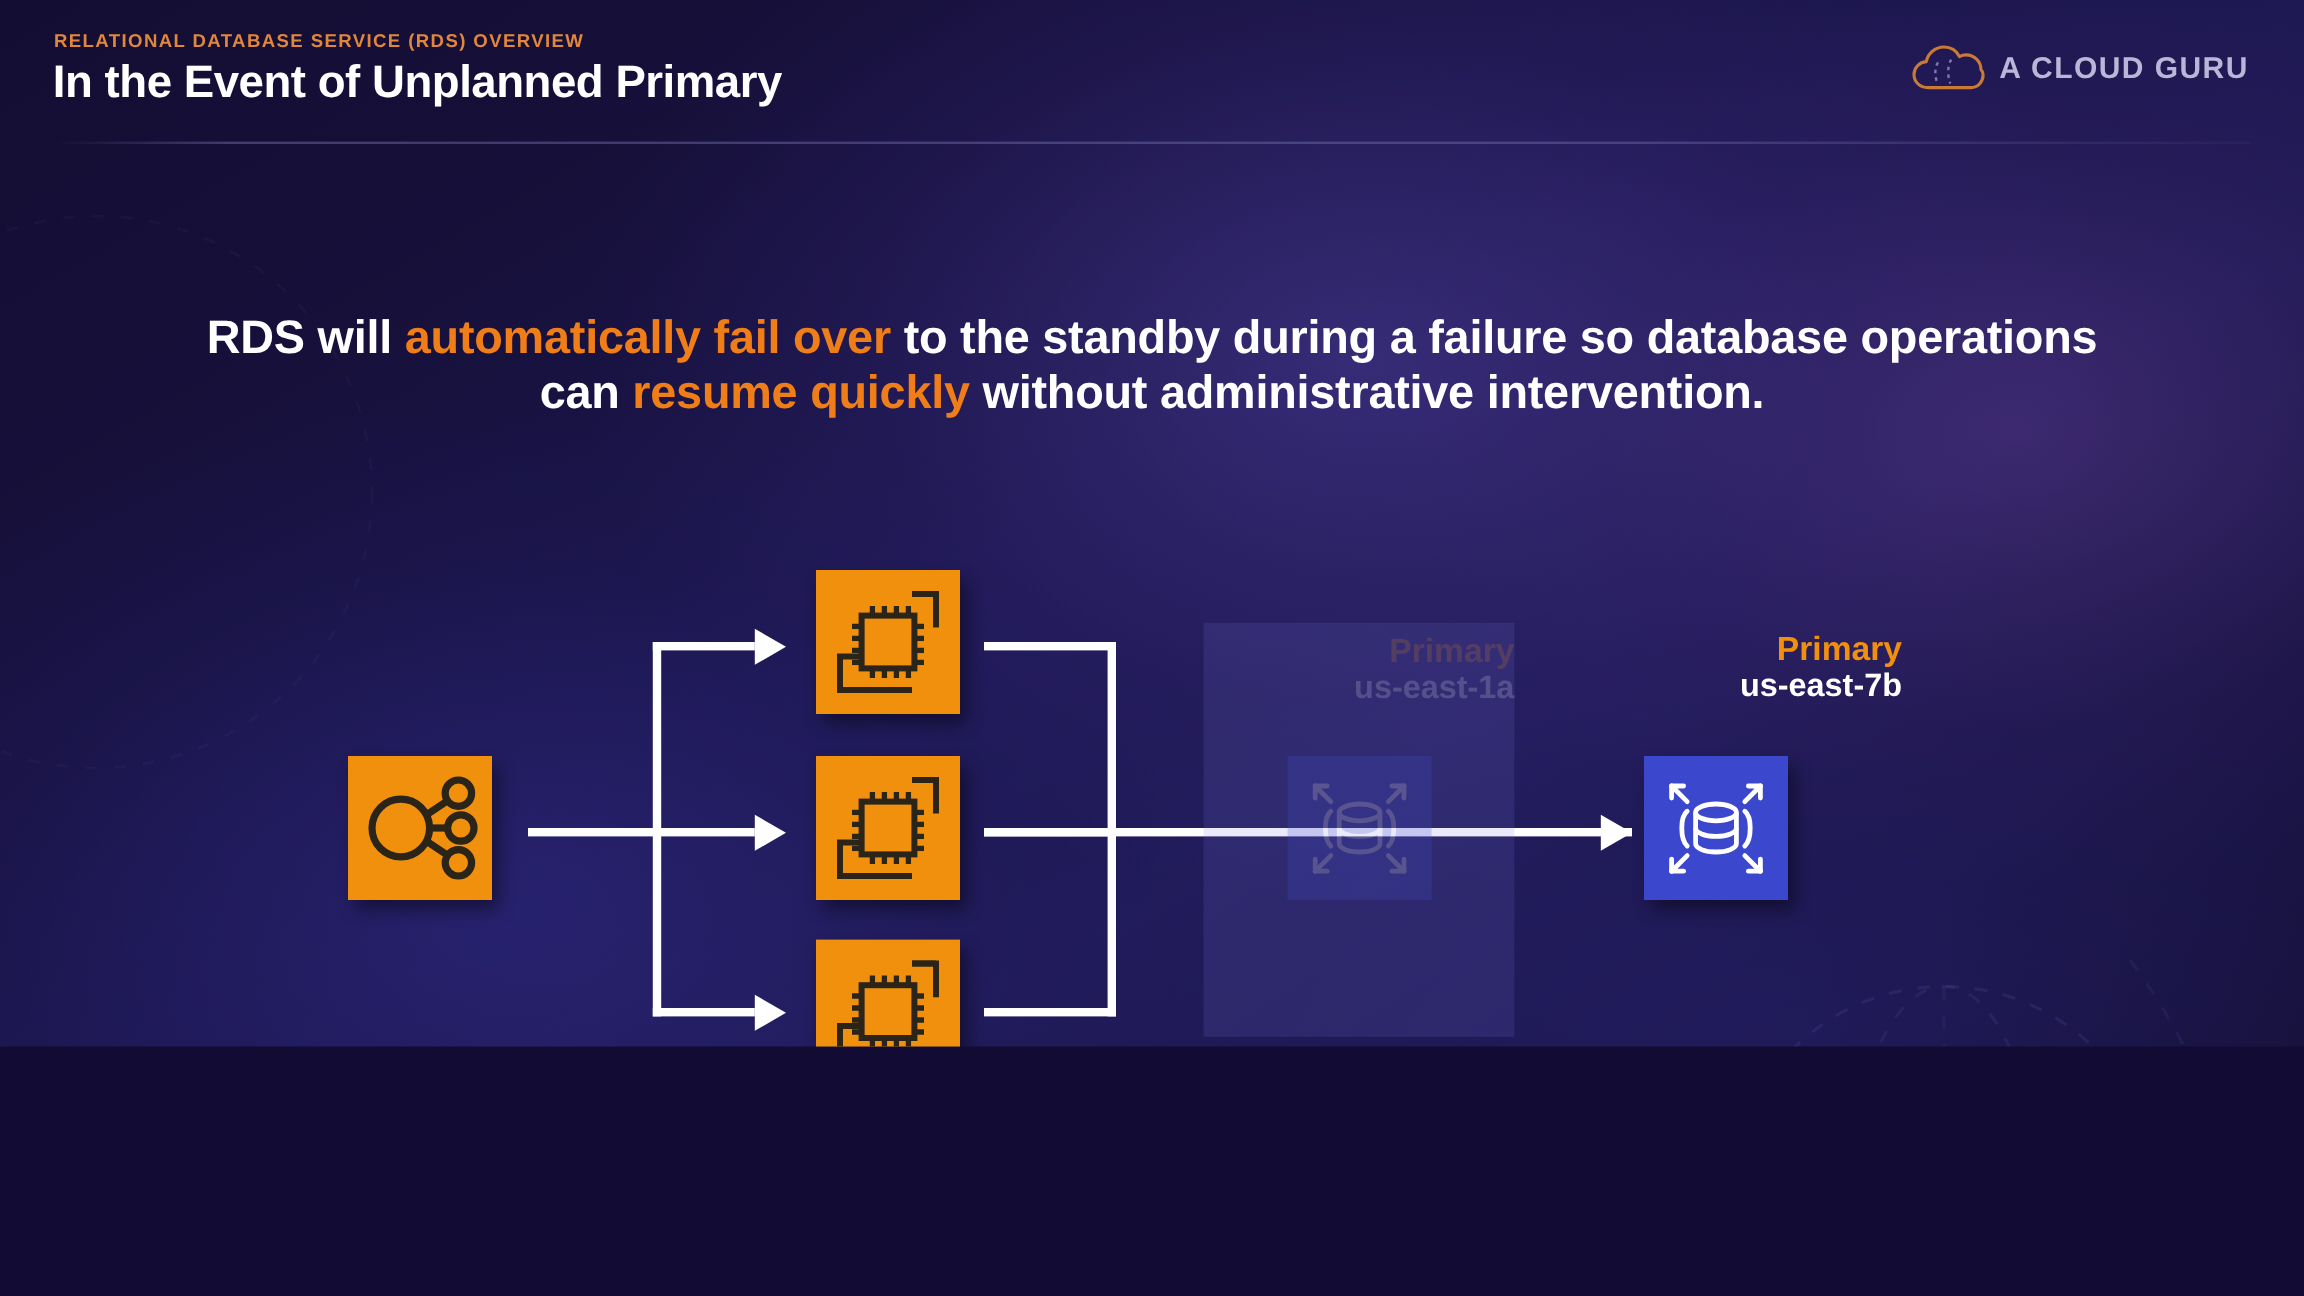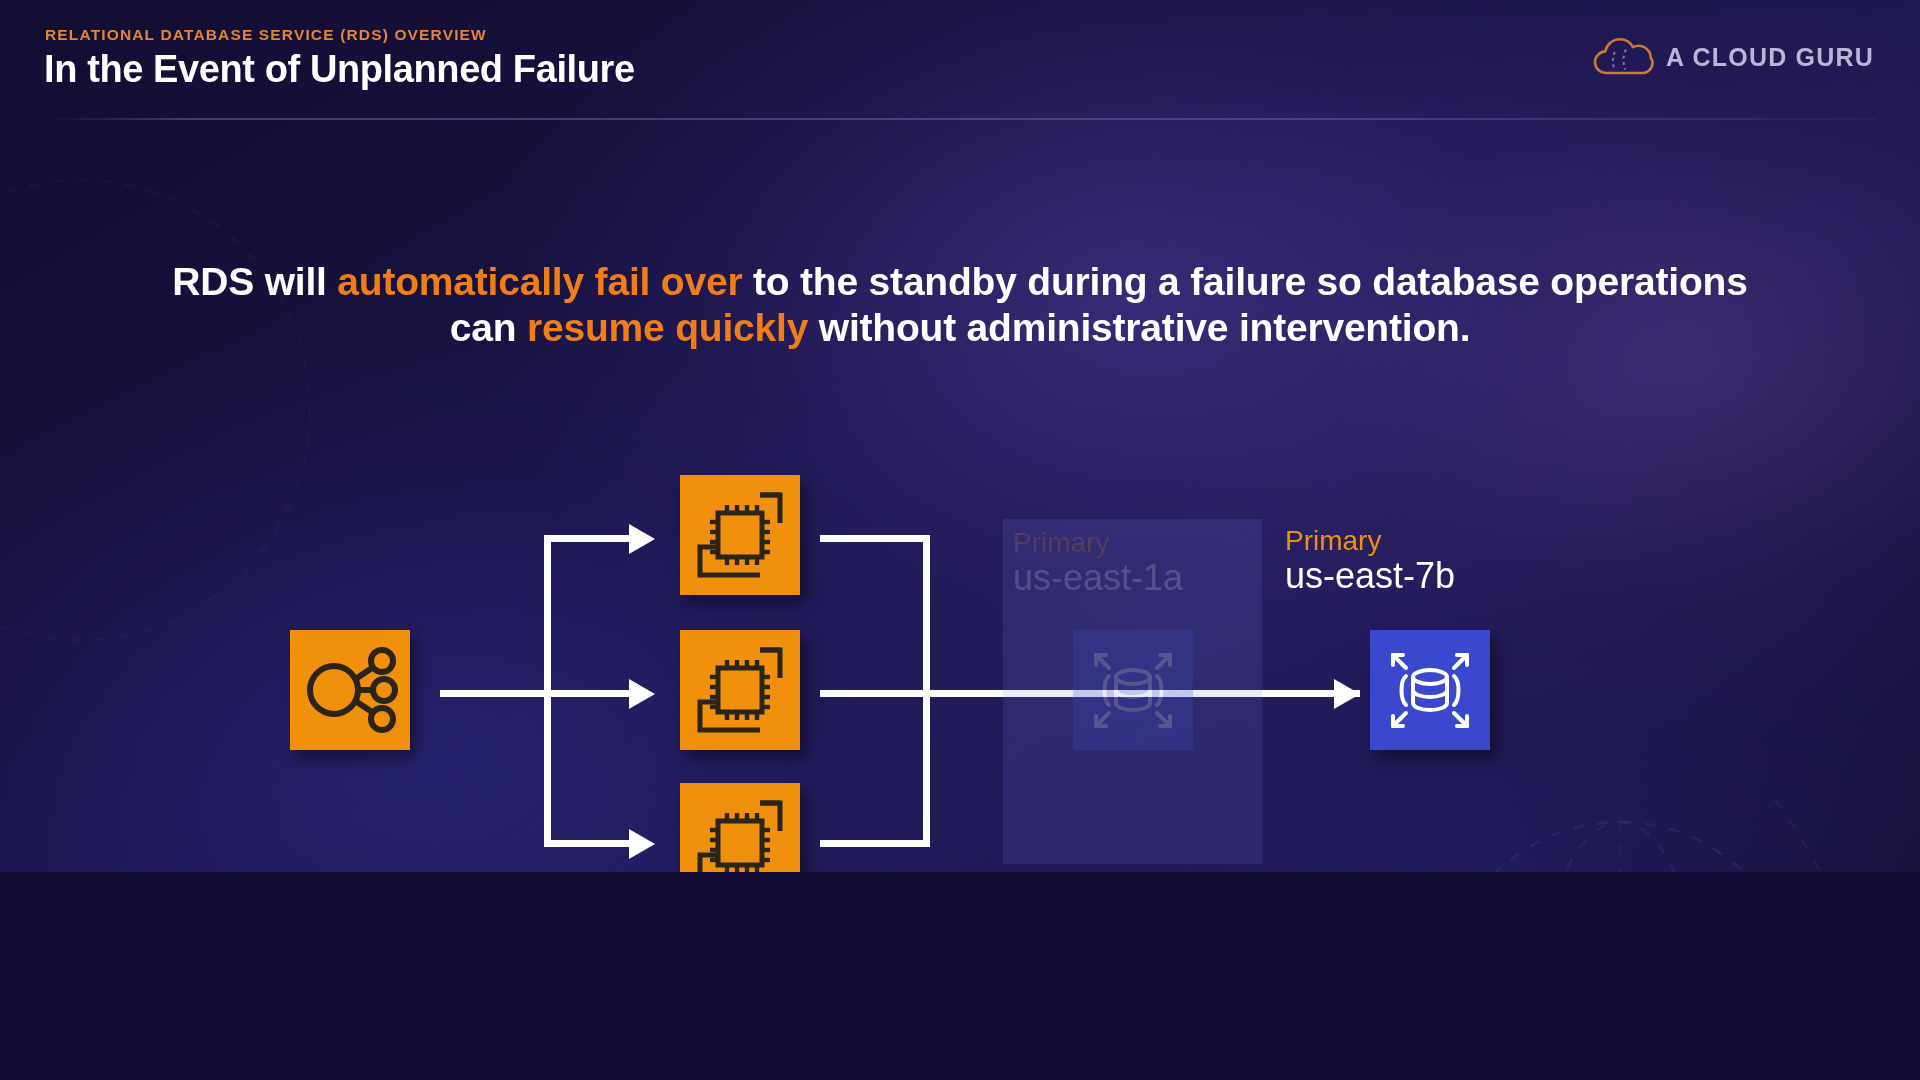--- a/index.html
+++ b/index.html
@@ -112,34 +112,34 @@
   #failed-az-overlay {
     position: absolute;
     left: 1003px; top: 519px;
     width: 259px; height: 345px;
     background: rgba(120,120,220,0.155);
     pointer-events: none;
   }
 
   .az-label {
     position: absolute;
-    text-align: left;
-    font-weight: normal;
+    text-align: right;
+    font-weight: bold;
     line-height: 1.12;
     white-space: nowrap;
     padding-left: 10px;
   }
   .az-label .role {
     display: block;
     font-size: 28px;
     color: #f1900d;
   }
   .az-label .zone {
     display: block;
-    font-size: 36px;
+    font-size: 27px;
     color: #ffffff;
   }
   #az-failed { left: 1003px; top: 527px; width: 259px; opacity: 0.17; }
   #az-active { left: 1275px; top: 525px; width: 310px; }
 
   
   .line {
     position: absolute;
     background: #ffffff;
   }
@@ -165,21 +165,21 @@
     <path d="M122 210 H478" stroke="#6f68bd" stroke-width="2.6" stroke-dasharray="11 13" opacity="0.22"></path>
     <path d="M300 32 V388" stroke="#6f68bd" stroke-width="2.6" stroke-dasharray="11 13" opacity="0.22"></path>
     <path d="M455 10 C530 110 575 250 560 390" stroke="#6f68bd" stroke-width="2.6" stroke-dasharray="11 13" opacity="0.22"></path>
   </svg>
   <svg class="bg-art" style="left:0px; top:150px; width:420px; height:520px;" viewBox="0 0 420 520" fill="none">
     <ellipse cx="80" cy="260" rx="230" ry="230" stroke="#6f68bd" stroke-width="2.4" stroke-dasharray="10 14" opacity="0.13"></ellipse>
   </svg>
 
   <div id="header">
     <div id="eyebrow">RELATIONAL DATABASE SERVICE (RDS) OVERVIEW</div>
-    <h1 id="slide-title">In the Event of Unplanned Failure</h1>
+    <h1 id="slide-title">In the Event of Unplanned Primary</h1>
     <div id="divider"></div>
 
     <div id="brand">
       <svg width="64" height="42" viewBox="0 0 64 42" fill="none">
         <path d="M14 37 C6 37 2 31.5 2 26 C2 20.5 6.5 15.8 12.2 15.4 C13.6 8.4 19.6 3.2 26.9 3.2 C32.6 3.2 37.5 6.4 39.9 11.1 C41.5 10.2 43.4 9.7 45.4 9.7 C52.2 9.7 57.8 15.2 57.8 22 C58.9 23.1 59.6 24.6 59.6 26.3 C59.6 32 55.4 37 49.4 37 Z" stroke="#c97a36" stroke-width="2.6" stroke-linejoin="round"></path>
         <path d="M22 16 C19.4 20 19.1 26.6 21.2 32.6" stroke="#8e86c4" stroke-width="2" stroke-dasharray="3 3.4" opacity="0.85"></path>
         <path d="M33 13.6 C30 18.4 29.7 27 32.2 33.6" stroke="#8e86c4" stroke-width="2" stroke-dasharray="3 3.4" opacity="0.85"></path>
       </svg>
       <span id="brand-text">A CLOUD GURU</span>
     </div>

